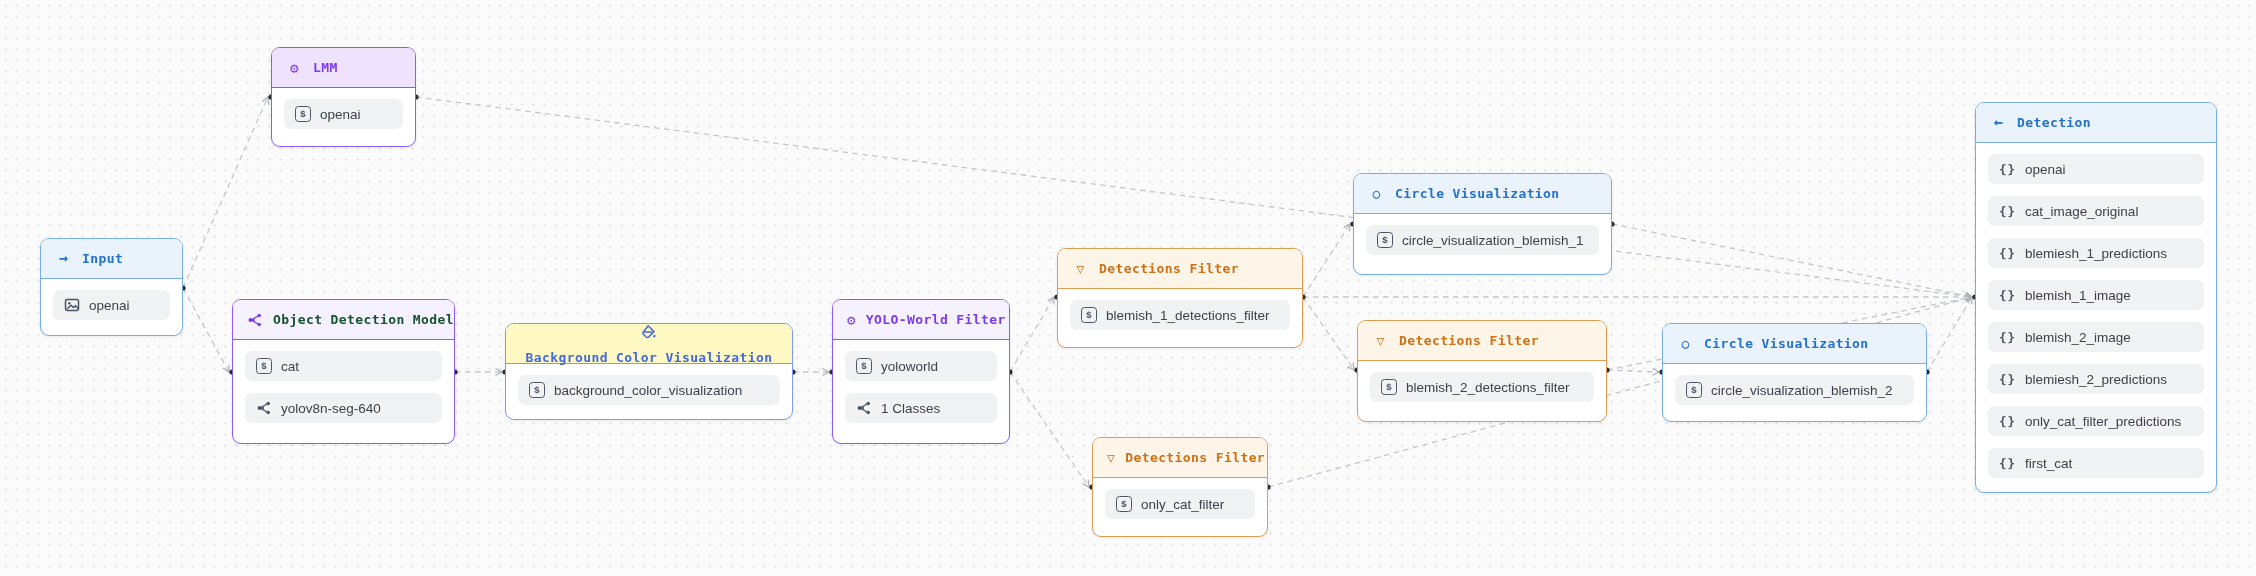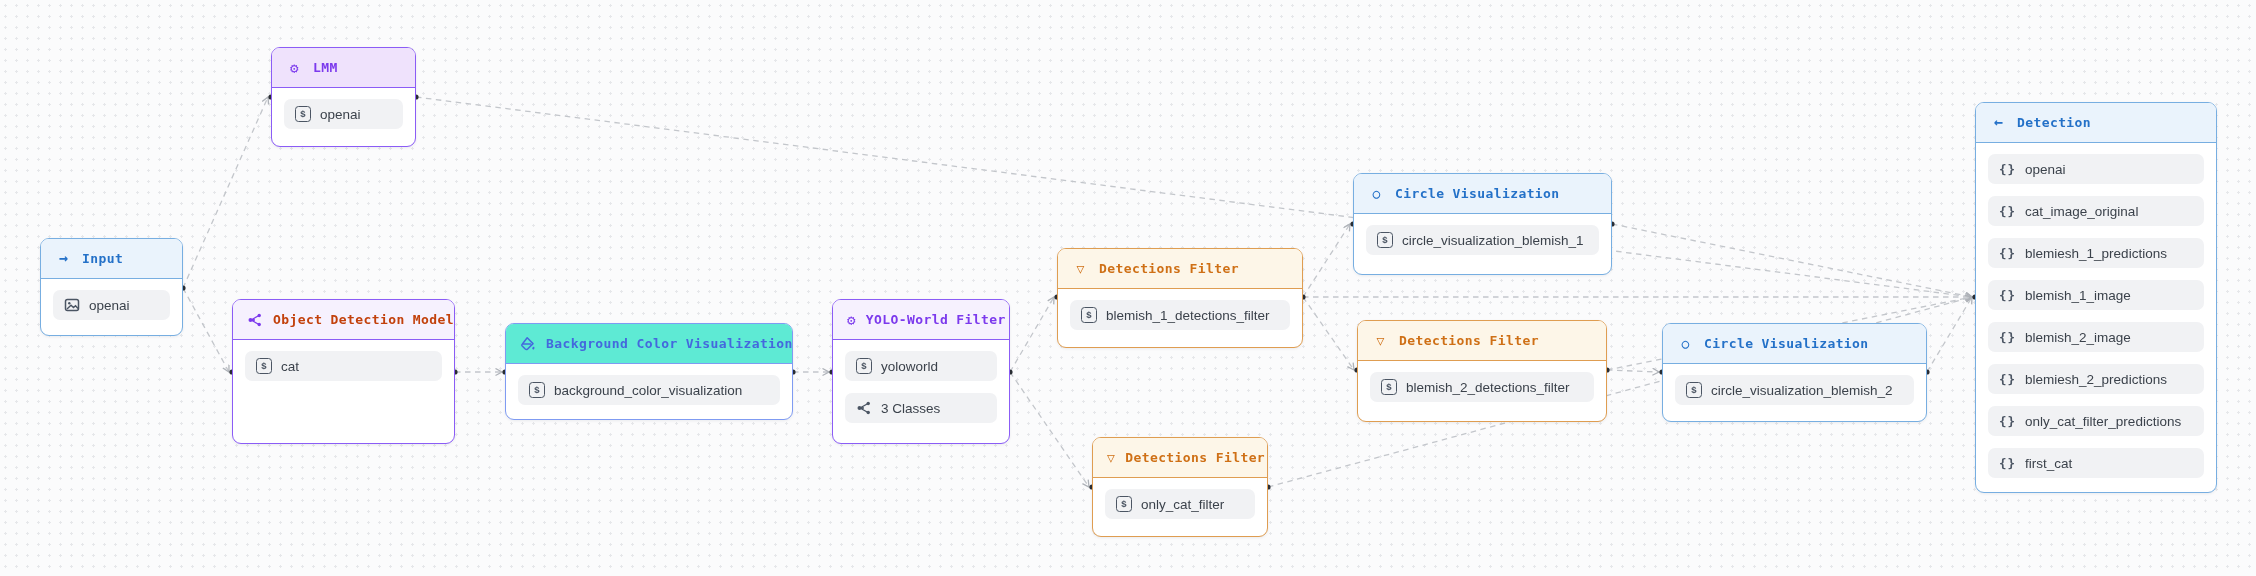--- a/index.html
+++ b/index.html
@@ -122,84 +122,95 @@
         <rect x="1.5" y="2.5" width="13" height="11" rx="2" fill="none" stroke="#4b5563" stroke-width="1.5"></rect>
         <circle cx="5.3" cy="6.3" r="1.2" fill="#4b5563"></circle>
         <path d="M3 12 L7 8.2 L9.5 10.5 L11.5 8.8 L14 11.5" fill="none" stroke="#4b5563" stroke-width="1.4"></path>
               </svg>
             </span>
             <span>openai</span>
           </div>
         </div>
       </div>
       <div class="node" style="left: 232px; top: 299px; width: 223px; height: 145px; border-color: rgb(139, 92, 246);">
-        <div class="node-header" style="background: rgb(246, 241, 254); border-bottom-color: rgb(139, 92, 246); color: #c2410c;">
+        <div class="node-header" style="background: rgb(246, 241, 254); border-bottom-color: rgb(139, 92, 246); color: #14532d;">
           <span class="hicon">
             <svg class="mini" width="16" height="16" viewBox="0 0 16 16">
         <path d="M4 8 L12 3.5 M4 8 L12 12.5 M4 8 L8 8" stroke="#7c3aed" stroke-width="1.4" fill="none"></path>
         <circle cx="3.5" cy="8" r="2" fill="#7c3aed"></circle>
         <circle cx="12.2" cy="3.5" r="1.7" fill="#7c3aed"></circle>
         <circle cx="12.2" cy="12.5" r="1.7" fill="#7c3aed"></circle>
             </svg>
           </span>
           <span>Object Detection Model</span>
         </div>
         <div class="node-body">
           <div class="pill">
             <span class="picon">
               <span class="icon-box-dollar">$</span>
             </span>
             <span>cat</span>
           </div>
-        </div>
-      </div>
-      <div class="node" style="left: 505px; top: 323px; width: 288px; height: 97px; border-color: rgb(127, 155, 242);">
-        <div class="node-header" style="background: #5eead4; border-bottom-color: rgb(127, 155, 242); color: rgb(68, 104, 221);">
-          <span class="hicon">
-            <svg class="mini" width="16" height="16" viewBox="0 0 16 16">
-        <path d="M7.2 1.8 L13 7.6 L7.4 13.2 Q6.4 14.1 5 12.8 L2 9.8 Q1.3 9 2.2 8.2 Z" fill="none" stroke="#4468dd" stroke-width="1.5" stroke-linejoin="round"></path>
-        <path d="M2.6 8 L11 8" stroke="#4468dd" stroke-width="1.5"></path>
-        <path d="M14 10.6 q1.1 1.8 0 2.6 q-1.1 .8-1.8-.6 q-.4-1 1.8-2z" fill="#4468dd"></path>
-            </svg>
-          </span>
-          <span>Background Color Visualization</span>
-        </div>
-        <div class="node-body">
-          <div class="pill">
-            <span class="picon">
-              <span class="icon-box-dollar">$</span>
-            </span>
-            <span>background_color_visualization</span>
-          </div>
-        </div>
-      </div>
-      <div class="node" style="left: 832px; top: 299px; width: 178px; height: 145px; border-color: rgb(139, 92, 246);">
-        <div class="node-header" style="background: rgb(246, 241, 254); border-bottom-color: rgb(139, 92, 246); color: rgb(124, 58, 237);">
-          <span class="hicon">
-            <span class="icon-text" style="color:#7c3aed;font-size:14px">⚙</span>
-          </span>
-          <span>YOLO-World Filter</span>
-        </div>
-        <div class="node-body">
-          <div class="pill">
-            <span class="picon">
-              <span class="icon-box-dollar">$</span>
-            </span>
-            <span>yoloworld</span>
-          </div>
           <div class="pill">
             <span class="picon">
               <svg class="mini" width="16" height="16" viewBox="0 0 16 16">
         <path d="M4 8 L12 3.5 M4 8 L12 12.5 M4 8 L8 8" stroke="#4b5563" stroke-width="1.4" fill="none"></path>
         <circle cx="3.5" cy="8" r="2" fill="#4b5563"></circle>
         <circle cx="12.2" cy="3.5" r="1.7" fill="#4b5563"></circle>
         <circle cx="12.2" cy="12.5" r="1.7" fill="#4b5563"></circle>
               </svg>
             </span>
-            <span>3 Classes</span>
+            <span>yolov8n-seg-640</span>
+          </div>
+        </div>
+      </div>
+      <div class="node" style="left: 505px; top: 323px; width: 288px; height: 97px; border-color: rgb(127, 155, 242);">
+        <div class="node-header" style="background: #fef9c3; border-bottom-color: rgb(127, 155, 242); color: rgb(68, 104, 221); flex-direction: column;">
+          <span class="hicon">
+            <svg class="mini" width="16" height="16" viewBox="0 0 16 16">
+        <path d="M7.2 1.8 L13 7.6 L7.4 13.2 Q6.4 14.1 5 12.8 L2 9.8 Q1.3 9 2.2 8.2 Z" fill="none" stroke="#4468dd" stroke-width="1.5" stroke-linejoin="round"></path>
+        <path d="M2.6 8 L11 8" stroke="#4468dd" stroke-width="1.5"></path>
+        <path d="M14 10.6 q1.1 1.8 0 2.6 q-1.1 .8-1.8-.6 q-.4-1 1.8-2z" fill="#4468dd"></path>
+            </svg>
+          </span>
+          <span>Background Color Visualization</span>
+        </div>
+        <div class="node-body">
+          <div class="pill">
+            <span class="picon">
+              <span class="icon-box-dollar">$</span>
+            </span>
+            <span>background_color_visualization</span>
+          </div>
+        </div>
+      </div>
+      <div class="node" style="left: 832px; top: 299px; width: 178px; height: 145px; border-color: rgb(139, 92, 246);">
+        <div class="node-header" style="background: rgb(246, 241, 254); border-bottom-color: rgb(139, 92, 246); color: rgb(124, 58, 237);">
+          <span class="hicon">
+            <span class="icon-text" style="color:#7c3aed;font-size:14px">⚙</span>
+          </span>
+          <span>YOLO-World Filter</span>
+        </div>
+        <div class="node-body">
+          <div class="pill">
+            <span class="picon">
+              <span class="icon-box-dollar">$</span>
+            </span>
+            <span>yoloworld</span>
+          </div>
+          <div class="pill">
+            <span class="picon">
+              <svg class="mini" width="16" height="16" viewBox="0 0 16 16">
+        <path d="M4 8 L12 3.5 M4 8 L12 12.5 M4 8 L8 8" stroke="#4b5563" stroke-width="1.4" fill="none"></path>
+        <circle cx="3.5" cy="8" r="2" fill="#4b5563"></circle>
+        <circle cx="12.2" cy="3.5" r="1.7" fill="#4b5563"></circle>
+        <circle cx="12.2" cy="12.5" r="1.7" fill="#4b5563"></circle>
+              </svg>
+            </span>
+            <span>1 Classes</span>
           </div>
         </div>
       </div>
       <div class="node" style="left: 1057px; top: 248px; width: 246px; height: 100px; border-color: rgb(223, 157, 81);">
         <div class="node-header" style="background: rgb(253, 246, 232); border-bottom-color: rgb(223, 157, 81); color: rgb(207, 112, 22);">
           <span class="hicon">
             <span class="icon-text" style="color:#cf7016;font-size:13px">▽</span>
           </span>
           <span>Detections Filter</span>
         </div>

